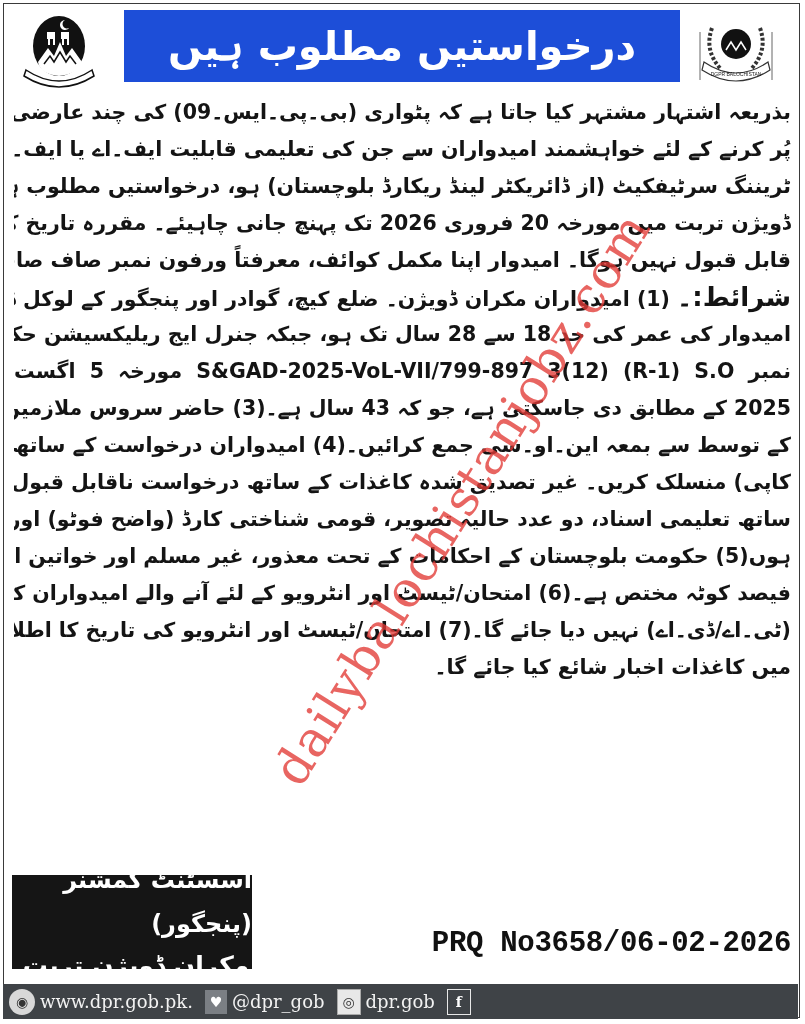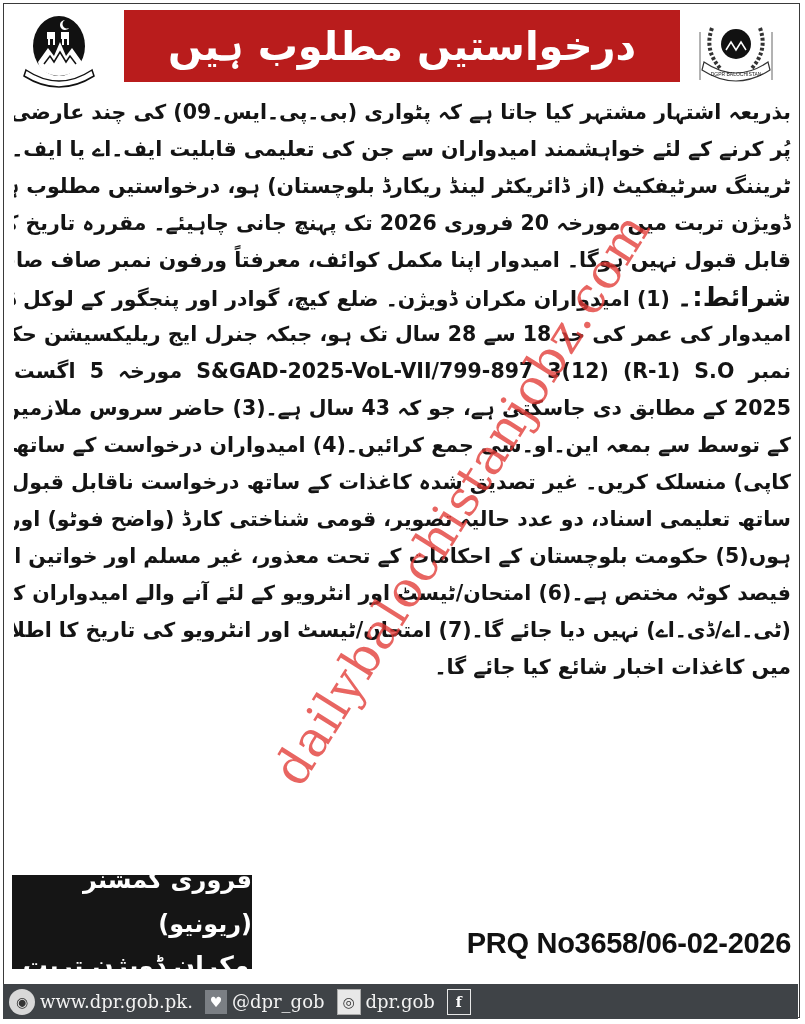--- a/index.html
+++ b/index.html
@@ -3,42 +3,42 @@
 <meta charset="utf-8">
 <style>
   html, body { margin:0; padding:0; background:#ffffff; }
   body { width:805px; height:1024px; overflow:hidden; position:relative; font-family:"DejaVu Sans", sans-serif; color:#111; }
   .frame { position:absolute; left:3px; top:3px; width:797px; height:1015px; border:1.5px solid #3a3a3a; box-sizing:border-box; background:#fff; }
 
   
   .logo { position:absolute; top:10px; width:82px; height:78px; }
   .logo-left { left:18px; }
   .logo-right { left:690px; width:92px; }
-  .title-banner { position:absolute; left:124px; top:10px; width:556px; height:72px; background:#b91c1c; color:#fff;
+  .title-banner { position:absolute; left:124px; top:10px; width:556px; height:72px; background:#1d4ed8; color:#fff;
     display:flex; align-items:center; justify-content:center; direction:rtl;
     font-family:"DejaVu Sans", sans-serif; font-weight:bold; font-size:40px; letter-spacing:1px; }
 
   
   .body-text { position:absolute; left:14px; right:14px; top:94px; direction:rtl; text-align:justify; text-align-last:justify;
     font-family:"DejaVu Sans", sans-serif; font-size:20.5px; line-height:37px; font-weight:bold; color:#141414; }
   .line { display:block; white-space:nowrap; height:37px; overflow:hidden; }
   .line.last { text-align-last:right; }
   .cond-label { font-size:26px; font-weight:900; }
 
   
   .watermark { position:absolute; left:130px; top:470px; transform:rotate(-58deg); transform-origin:center;
     color:#e23a36; opacity:0.78; font-family:"DejaVu Serif", serif; font-size:50px; white-space:nowrap; letter-spacing:1px; pointer-events:none; }
 
   
   .signature { position:absolute; left:12px; top:875px; width:240px; height:94px; background:#151515; color:#fff; direction:rtl;
     display:flex; flex-direction:column; align-items:center; justify-content:center; font-weight:bold; }
   .sig-line1 { font-size:24px; line-height:44px; }
   .sig-line2 { font-size:25px; line-height:40px;margin-left:8px; }
 
-  .prq { position:absolute; right:14px; top:927px; font-family:Liberation Sans, sans-serif; font-weight:bold; font-size:29px; color:#111; letter-spacing:-0.3px; }
+  .prq { position:absolute; right:14px; top:927px; font-family:Liberation Mono, monospace; font-weight:bold; font-size:29px; color:#111; letter-spacing:-0.3px; }
 
   
   .footer { position:absolute; left:3px; top:984px; width:795px; height:35px; background:#3f4347; color:#f2f2f2;
     display:flex; align-items:center; font-family:"DejaVu Serif", serif; font-size:18px; }
   .fitem { display:flex; align-items:center; margin-right:12px; }
   .fitem .ic { display:inline-flex; align-items:center; justify-content:center; width:22px; height:24px; margin-right:5px; font-size:14px; font-weight:bold; }
   .ic-globe { width:26px !important; height:26px !important; border-radius:50%; background:#d8d8d8; color:#333; margin-left:6px; }
   .ic-tw { background:#7b7f84; color:#fff; }
   .ic-ig { background:#e8e8e8; color:#333; border:1px solid #aaa; }
   .ic-fb { border:1.5px solid #e8e8e8; color:#fff; }
@@ -92,21 +92,21 @@
   <span class="line">ساتھ تعلیمی اسناد، دو عدد حالیہ تصویر، قومی شناختی کارڈ (واضح فوٹو) اور لوکل ڈومیسائل منسلک</span>
   <span class="line">ہوں(5) حکومت بلوچستان کے احکامات کے تحت معذور، غیر مسلم اور خواتین امیدواروں کے لئے (5)</span>
   <span class="line">فیصد کوٹہ مختص ہے۔(6) امتحان/ٹیسٹ اور انٹرویو کے لئے آنے والے امیدواران کو کسی قسم کا سفری خرچہ</span>
   <span class="line">(ٹی۔اے/ڈی۔اے) نہیں دیا جائے گا۔(7) امتحان/ٹیسٹ اور انٹرویو کی تاریخ کا اطلاع/اعلان بعد</span>
   <span class="line last">میں کاغذات اخبار شائع کیا جائے گا۔</span>
 </div>
 
 <div class="watermark">dailybalochistanjobz.com</div>
 
 <div class="signature">
-  <div class="sig-line1">فروری کمشنر (ریونیو)</div>
+  <div class="sig-line1">اسسٹنٹ کمشنر (پنجگور)</div>
   <div class="sig-line2">مکران ڈویژن تربت</div>
 </div>
 
 <div class="prq">PRQ No3658/06-02-2026</div>
 
 <div class="footer">
   <div class="fitem">
     <span class="ic ic-globe">◉</span>
     <span>www.dpr.gob.pk.</span>
   </div>

